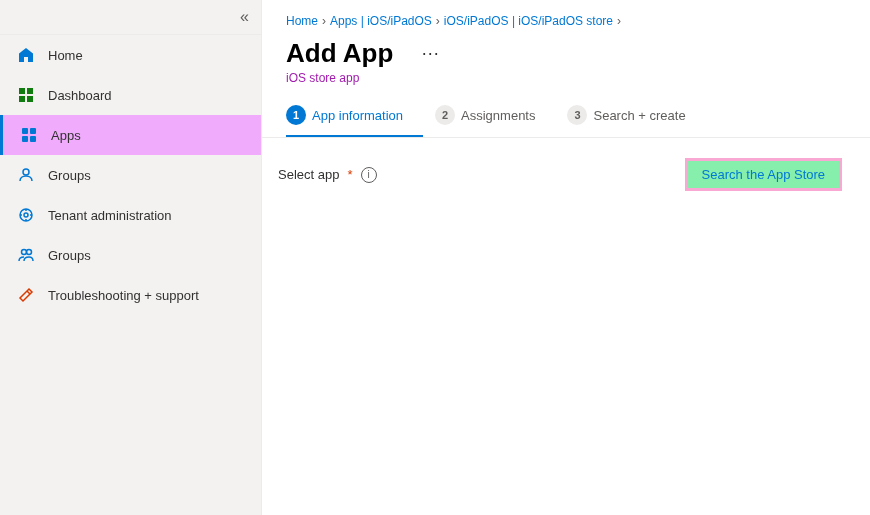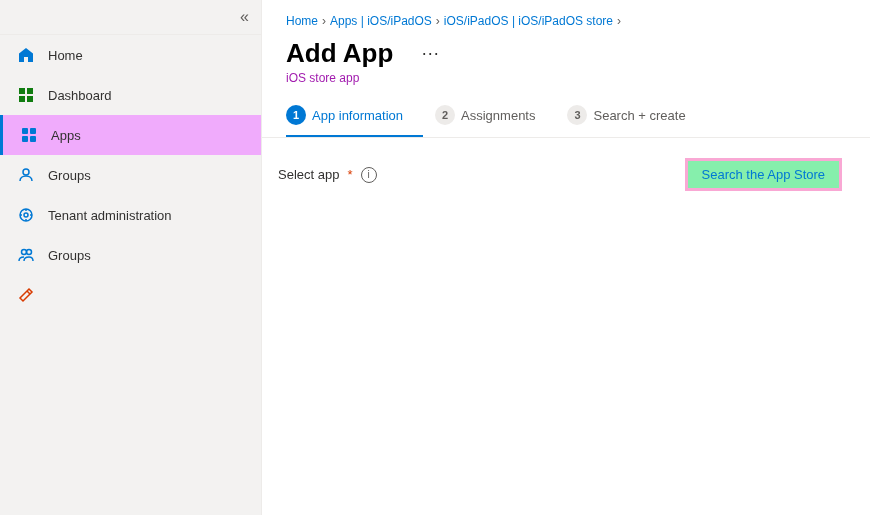--- a/index.html
+++ b/index.html
@@ -261,20 +261,21 @@
         </span>
         <span>Groups</span>
       </div>
       <div class="sidebar-item">
         <span class="icon icon-trouble">
           <svg width="16" height="16" viewBox="0 0 16 16" fill="none">
             <path d="M11 2L14 5L5 14L2 11L11 2Z" stroke="#d83b01" stroke-width="1.5" fill="none"></path>
             <line x1="9" y1="4" x2="12" y2="7" stroke="#d83b01" stroke-width="1.5"></line>
           </svg>
         </span>
+        <span>Troubleshooting + support</span>
       </div>
     </div>
 </aside>
 
 <main class="main">
   <nav class="breadcrumb">
     <a>Home</a>
     <span class="breadcrumb-sep">›</span>
     <a>Apps | iOS/iPadOS</a>
     <span class="breadcrumb-sep">›</span>

